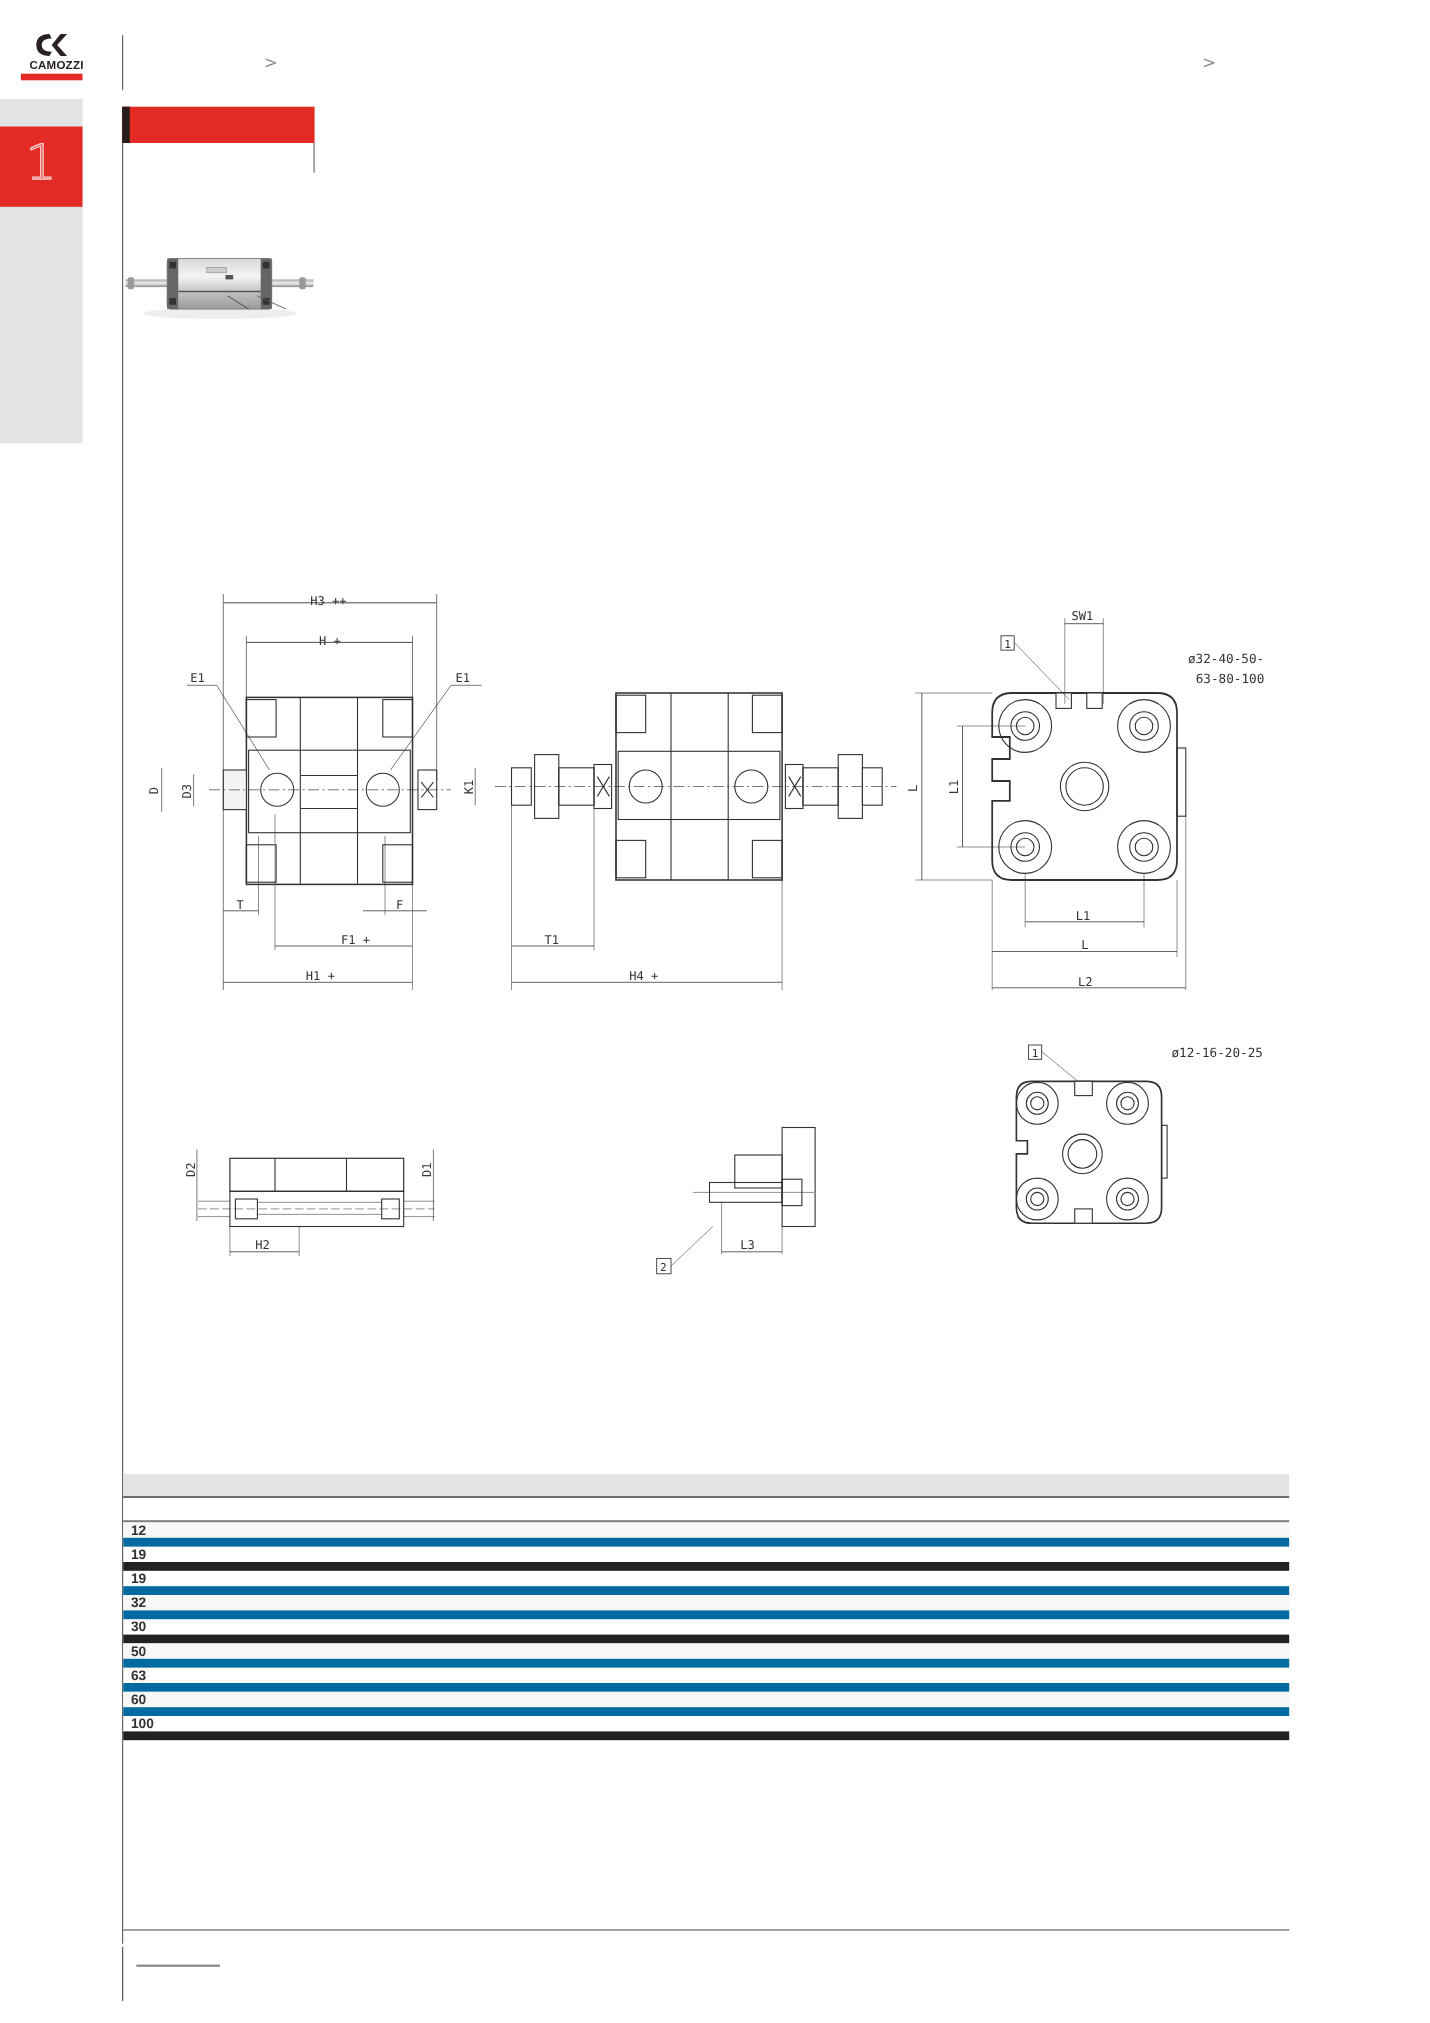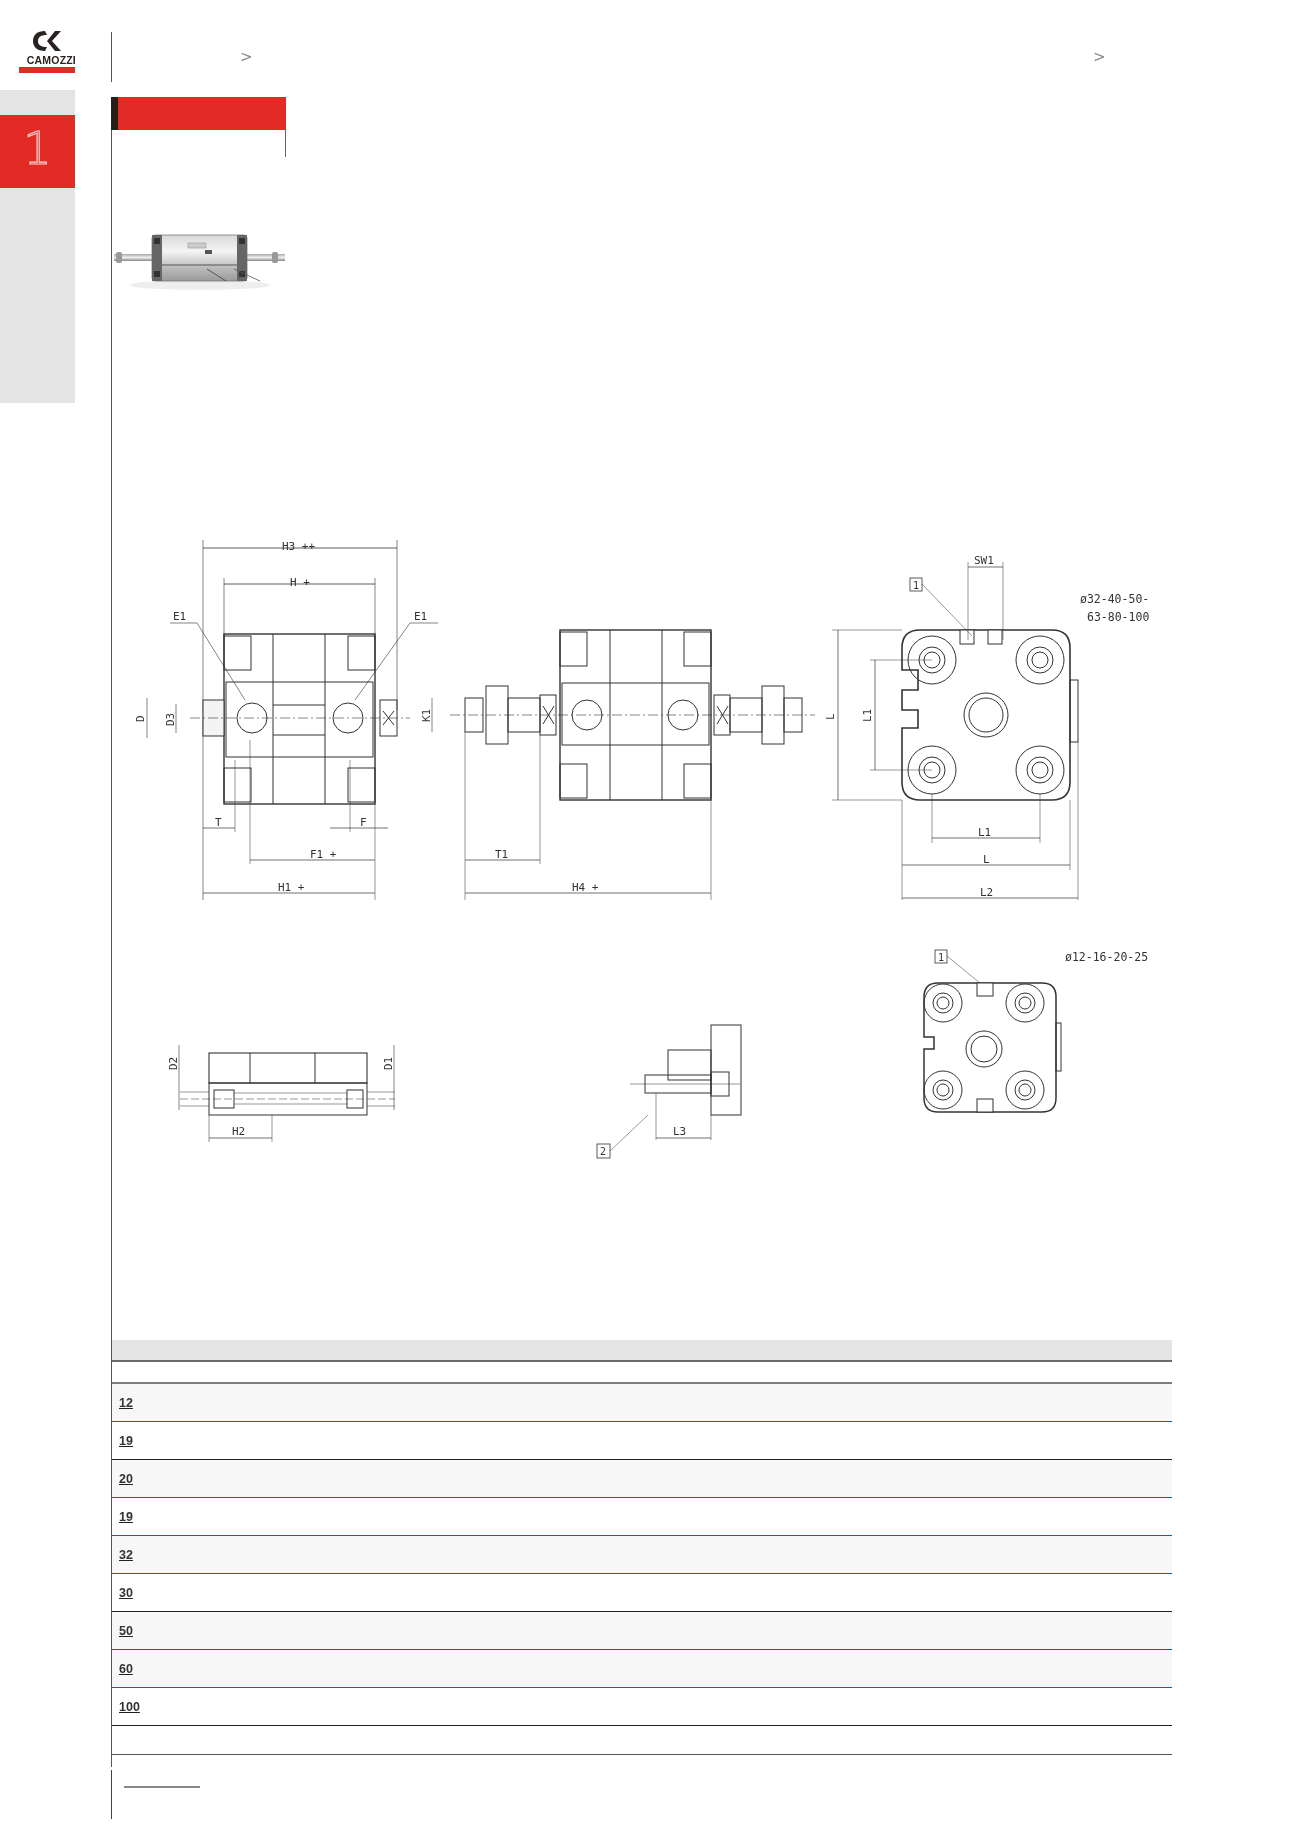--- a/index.html
+++ b/index.html
@@ -38,21 +38,21 @@
     .product { left: 112px; top: 225px; width: 175px; height: 70px; }
 
     
     .drawing { left: 130px; top: 525px; width: 1060px; height: 640px; }
     .drawing text { font-family: "DejaVu Sans Mono", monospace; fill: #333; }
 
     
     .table { left: 112px; top: 1340px; width: 1060px; }
     .t-head { height: 22px; background: #e4e4e4; border-bottom: 2px solid #6a6a6a; }
     .t-sub { height: 22px; background: #fff; border-bottom: 2px solid #7d7d7d; }
-    .t-row { height: 38px; border-bottom: 1px solid #0369a1; position: relative; display: flex; align-items: center; text-decoration: underline; }
+    .t-row { height: 22px; border-bottom: 8px solid #0369a1; position: relative; display: flex; align-items: center; }
     .t-row.alt { background: #f7f7f7; }
     .t-row .cell { font-size: 12.5px; font-weight: bold; color: #333; padding-left: 7px; font-family: "Liberation Sans", sans-serif; }
     .t-row.dark { border-bottom-color: #222; }
 
     .bottom-rule { left: 112px; top: 1754px; width: 1060px; height: 1px; background: #555; }
     .footer-dash { left: 124px; top: 1786px; width: 76px; height: 2px; background: #888; }
   </style>
 </head>
 <body>
 
@@ -336,34 +336,34 @@
 
 <div class="abs table">
   <div class="t-head"></div>
   <div class="t-sub"></div>
   <div class="t-row alt">
       <span class="cell">12</span>
     </div>
   <div class="t-row dark">
       <span class="cell">19</span>
     </div>
-  <div class="t-row alt">
-      <span class="cell">20</span>
-    </div>
   <div class="t-row">
       <span class="cell">19</span>
     </div>
   <div class="t-row alt">
       <span class="cell">32</span>
     </div>
   <div class="t-row dark">
       <span class="cell">30</span>
     </div>
   <div class="t-row alt">
       <span class="cell">50</span>
+    </div>
+  <div class="t-row">
+      <span class="cell">63</span>
     </div>
   <div class="t-row alt">
       <span class="cell">60</span>
     </div>
   <div class="t-row dark">
       <span class="cell">100</span>
     </div>
 </div>
 
 <div class="abs bottom-rule"></div>

